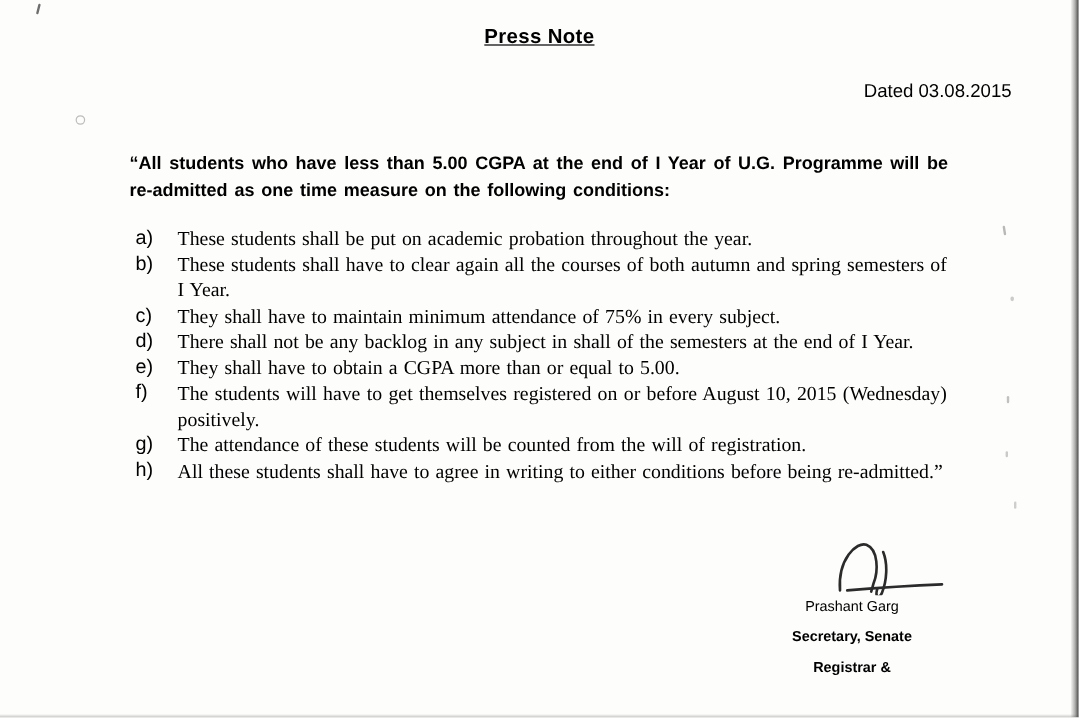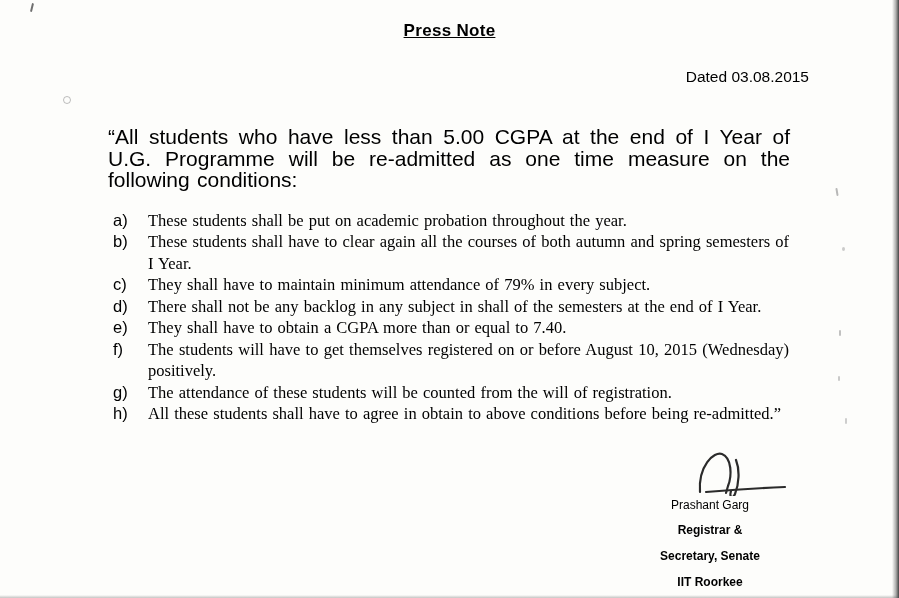--- a/index.html
+++ b/index.html
@@ -13,30 +13,31 @@
     overflow:hidden;
   }
   .title-wrap{ text-align:center; padding-top:21px; }
   .title{
     font-size:17px; font-weight:bold;
     text-decoration:underline;
     letter-spacing:.3px;
   }
   .date-line{
     text-align:right;
-    padding-right:90px;
+    padding-right:56px;
     margin-top:27px;
     font-size:15.5px;
   }
   .intro{
     margin:40px 109px 0 108px;
-    font-size:21px;
+    font-size:15px;
     line-height:21.5px;
     text-align:justify;
     word-spacing:1.5px;
+    font-weight:bold;
   }
   .conditions{ margin:19px 110px 0 113px; }
   .cond{ display:flex; font-size:16.5px; line-height:21.5px; }
   .cond .lbl{ flex:0 0 35px; }
   .cond .txt{ flex:1; text-align:justify; word-spacing:1px;font-family:Liberation Serif, serif; }
   .sig-block{
     position:absolute; left:612px; top:446px; width:196px;
     text-align:center; font-size:12px;
   }
   .sig-scribble{ display:block; margin:0 0 2px 78px; }
@@ -76,56 +77,55 @@
     <div class="cond">
       <span class="lbl">a)</span>
       <span class="txt">These students shall be put on academic probation throughout the year.</span>
     </div>
     <div class="cond">
       <span class="lbl">b)</span>
       <span class="txt">These students shall have to clear again all the courses of both autumn and spring semesters of I Year.</span>
     </div>
     <div class="cond">
       <span class="lbl">c)</span>
-      <span class="txt">They shall have to maintain minimum attendance of 79% in every subject.</span>
+      <span class="txt">They shall have to maintain minimum attendance of 75% in every subject.</span>
     </div>
     <div class="cond">
       <span class="lbl">d)</span>
       <span class="txt">There shall not be any backlog in any subject in shall of the semesters at the end of I Year.</span>
     </div>
     <div class="cond">
       <span class="lbl">e)</span>
-      <span class="txt">They shall have to obtain a CGPA more than or equal to 7.40.</span>
+      <span class="txt">They shall have to obtain a CGPA more than or equal to 5.00.</span>
     </div>
     <div class="cond">
       <span class="lbl">f)</span>
       <span class="txt">The students will have to get themselves registered on or before August 10, 2015 (Wednesday) positively.</span>
     </div>
     <div class="cond">
       <span class="lbl">g)</span>
       <span class="txt">The attendance of these students will be counted from the will of registration.</span>
     </div>
     <div class="cond">
       <span class="lbl">h)</span>
-      <span class="txt">All these students shall have to agree in obtain to above conditions before being re-admitted.”</span>
+      <span class="txt">All these students shall have to agree in writing to either conditions before being re-admitted.”</span>
     </div>
   </div>
 
   <div class="sig-block">
     <svg class="sig-scribble" width="100" height="50" viewBox="0 0 100 50" aria-hidden="true">
       <g fill="none" stroke="#2b2b2b" stroke-width="2.2" stroke-linecap="round">
         <path d="M10,46 C8,20 24,5 32,8 C42,12 42,30 38,40 L36,47"></path>
         <path d="M46,14 C50,24 49,38 45,48 C43,53 39,52 41,45"></path>
         <path d="M16,46 C40,44 70,42 95,41"></path>
       </g>
     </svg>
     <div class="sig-name">Prashant Garg</div>
+    <div class="sig-bold">Secretary, Senate</div>
     <div class="sig-bold">Registrar &amp;</div>
-    <div class="sig-bold">Secretary, Senate</div>
-    <div class="sig-bold">IIT Roorkee</div>
   </div>
 
   <div class="speck s1"></div>
   <div class="speck s2"></div>
   <div class="speck s3"></div>
   <div class="speck s4"></div>
   <div class="speck s5"></div>
   <div class="speck s6"></div>
   <div class="speck s7"></div>
 

